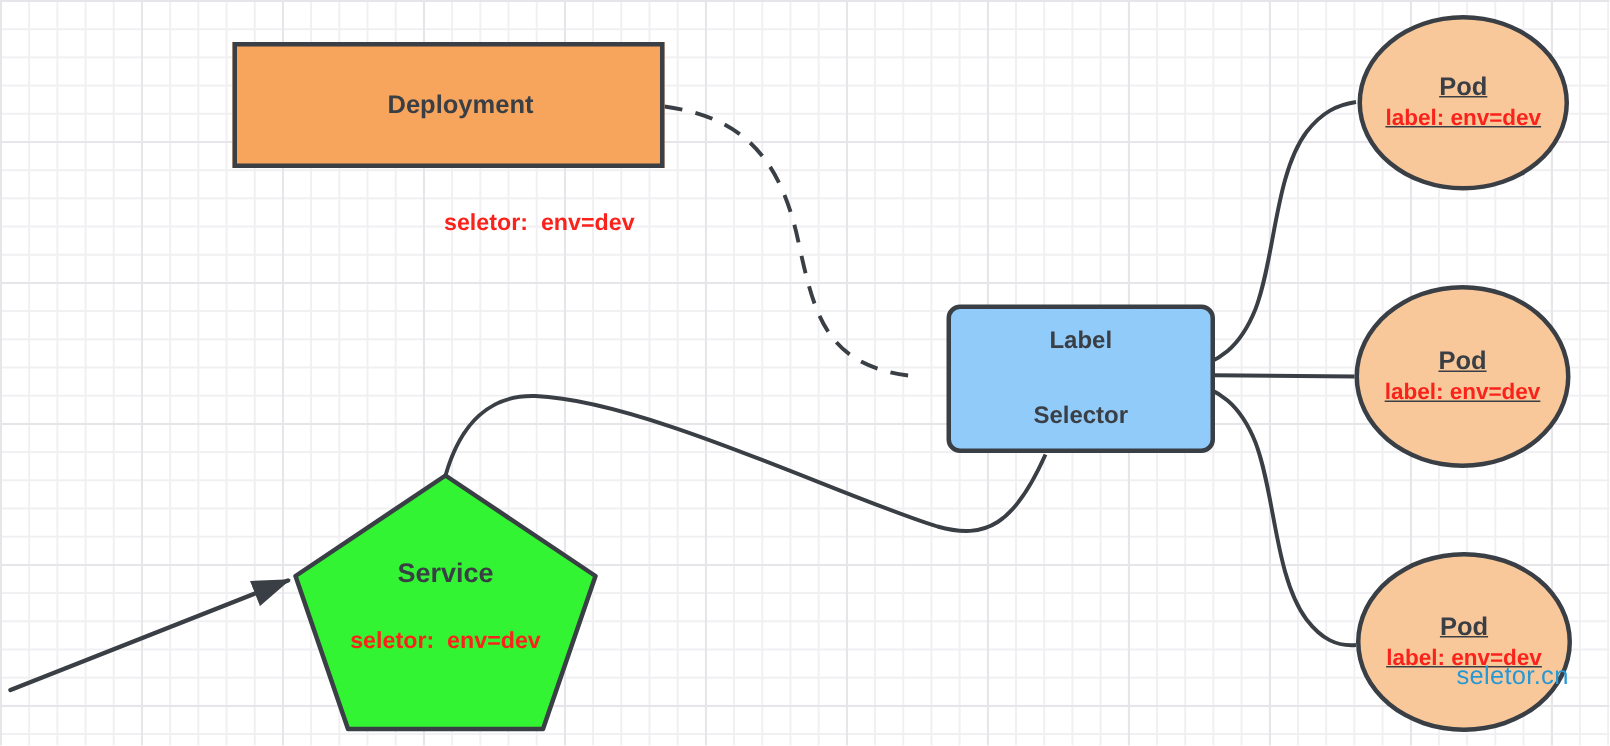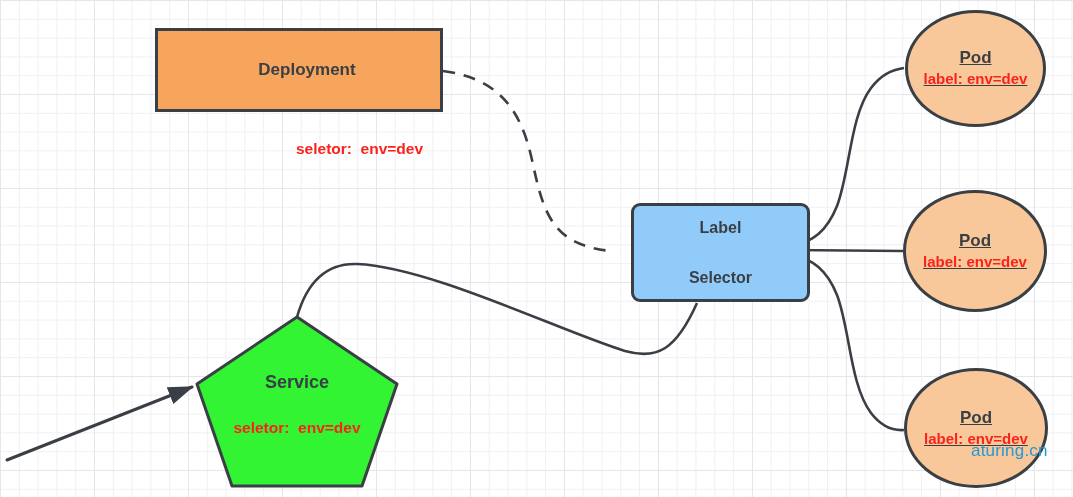--- a/index.html
+++ b/index.html
@@ -101,15 +101,15 @@
   </div>
   <div class="node pod pod-2">
     <span class="pod-label">Pod</span>
     <span class="pod-sublabel">label: env=dev</span>
   </div>
   <div class="node pod pod-3">
     <span class="pod-label">Pod</span>
     <span class="pod-sublabel">label: env=dev</span>
   </div>
 
-  <span class="watermark">aturing.cn</span>
+  <span class="watermark">seletor.cn</span>
 
 </div>
 
 </body></html>

